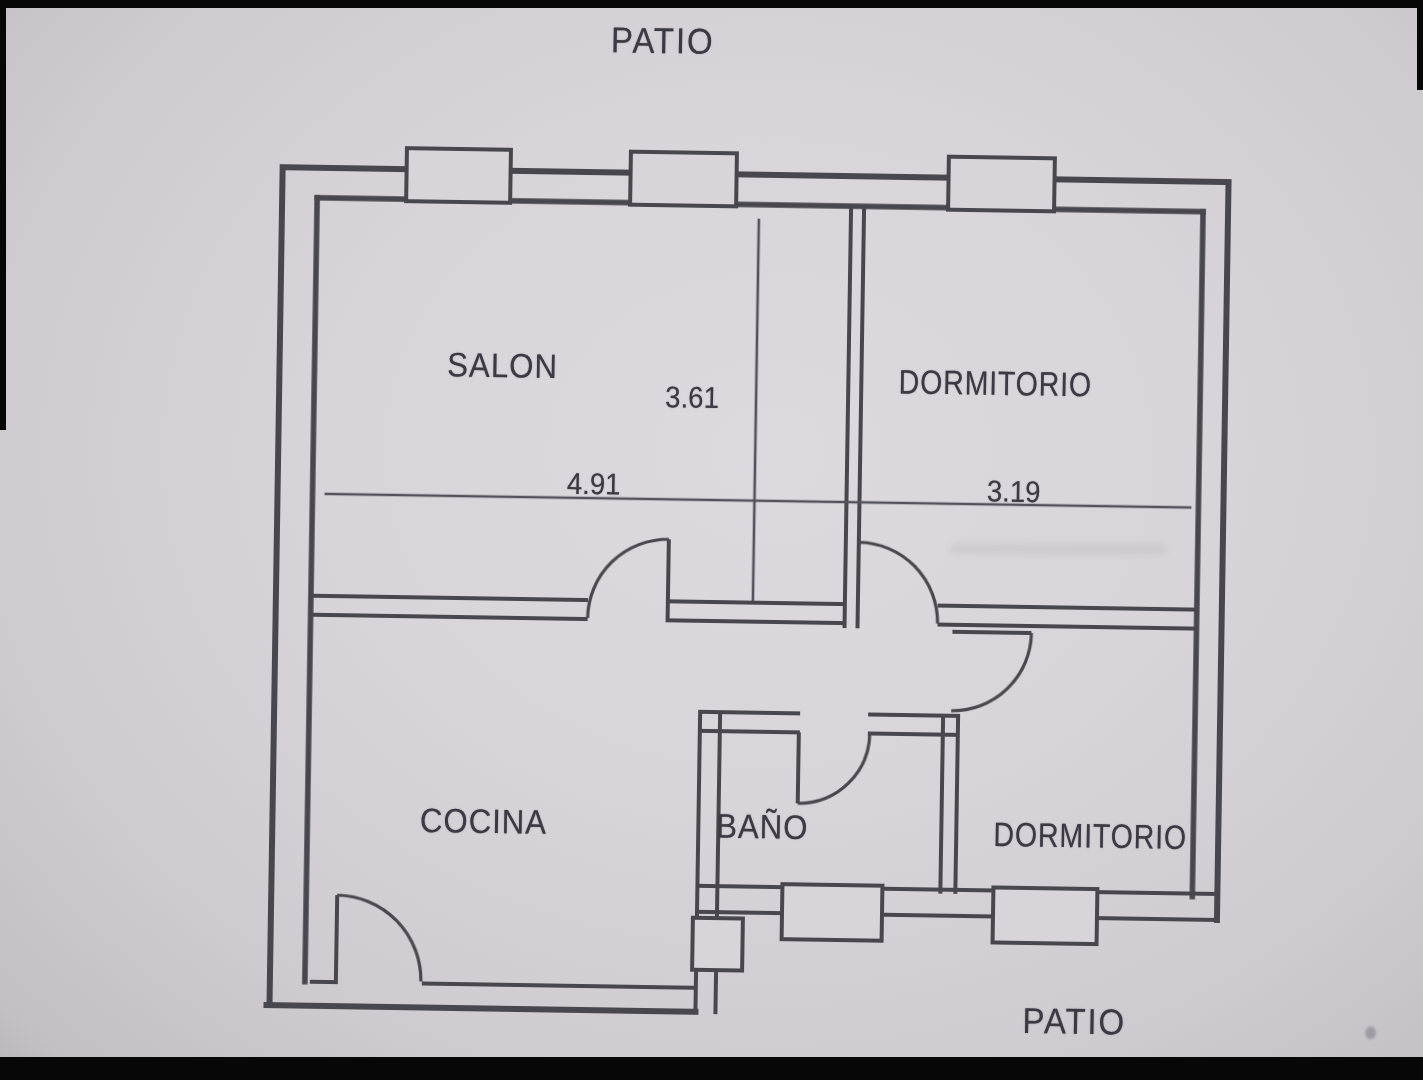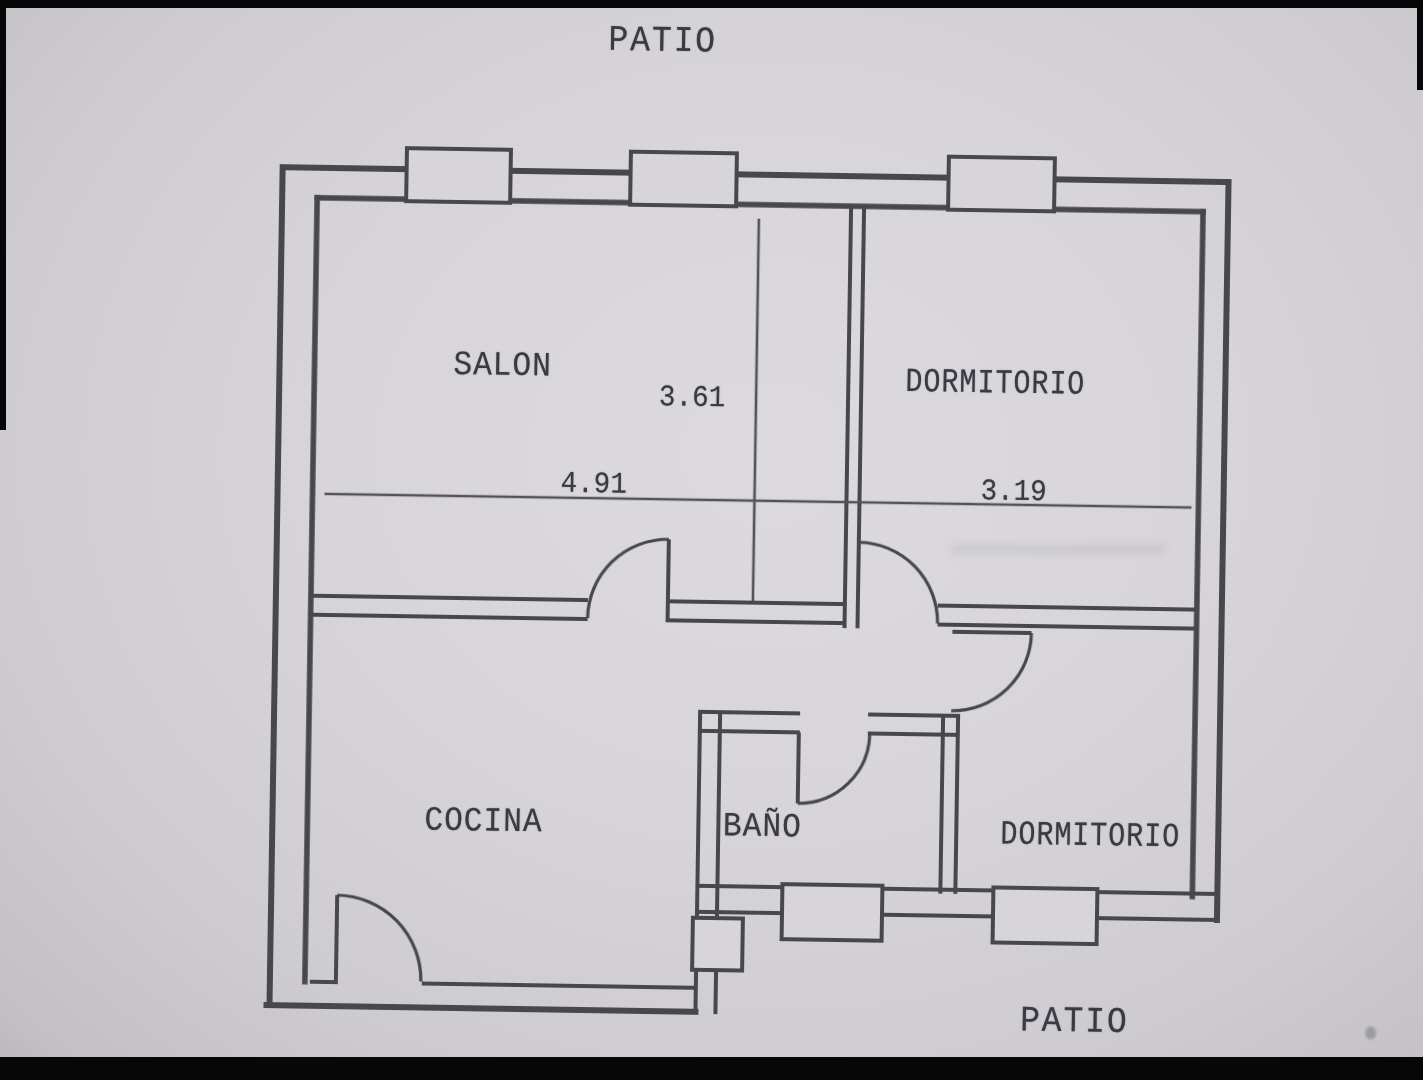--- a/index.html
+++ b/index.html
@@ -1,20 +1,20 @@
 <!DOCTYPE html>
 <html><head>
 <meta charset="utf-8">
 <style>
   html,body{margin:0;padding:0;background:#222;}
   .stage{
     position:relative;width:1423px;height:1080px;overflow:hidden;
     background:
       radial-gradient(ellipse at 54% 42%, #dcdade 0%, #d7d5d9 40%, #ceccd1 72%, #c2c0c5 94%, #b8b6bb 100%);
-    font-family:Liberation Mono, monospace;
+    font-family:Liberation Sans, sans-serif;
   }
   .plan{position:absolute;left:0;top:0;width:100%;height:100%;
         transform:rotate(0.9deg);transform-origin:50% 55%;}
   .plan svg{position:absolute;left:0;top:0;filter:blur(0.4px);}
   .lbl{
     position:absolute;color:#3b3a42;white-space:nowrap;
     transform:translate(-50%,-50%) scaleX(0.92);
     letter-spacing:1px;font-weight:400;
     text-shadow:0 0 1.3px rgba(59,58,66,0.6);
   }

